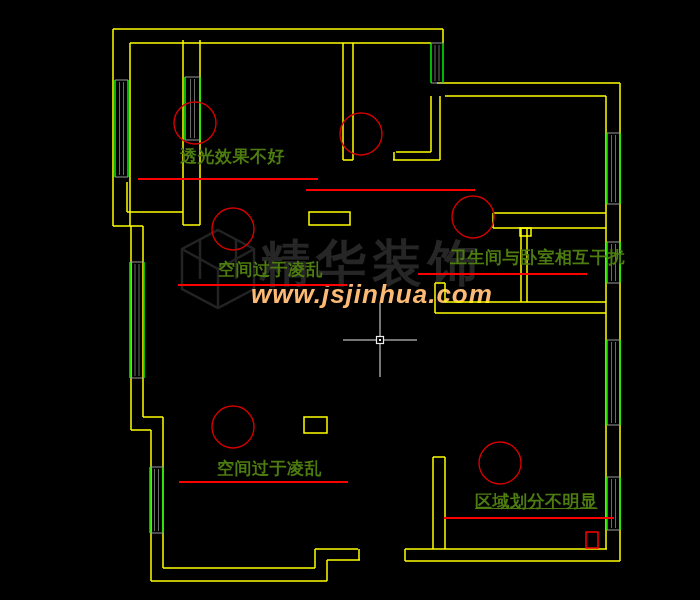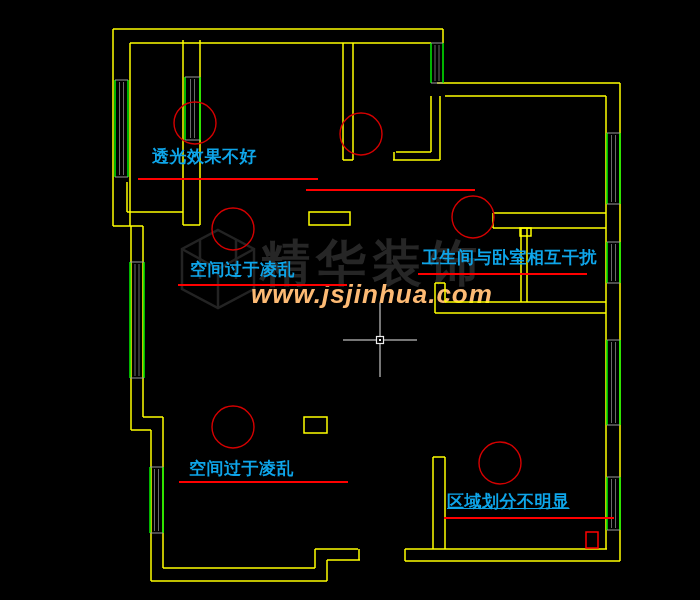--- a/index.html
+++ b/index.html
@@ -16,22 +16,22 @@
     font-family:"Liberation Serif", serif;white-space:nowrap;
   }
   .wm-url{
     position:absolute;left:251px;top:279px;
     font-size:26px;font-weight:bold;letter-spacing:1px;color:#fdba74;
     white-space:nowrap;
     font-style:italic;
   }
   .wm-logo{position:absolute;left:170px;top:227px;}
   .anno-label{
-    position:absolute;color:#0ea5e9;font-size:17px;font-weight:bold;
-    letter-spacing:0.5px;white-space:nowrap;line-height:19px;
+    position:absolute;color:#4d7c0f;font-size:17px;font-weight:bold;
+    letter-spacing:0.5px;white-space:nowrap;line-height:19px;margin-left:28px;
   }
 </style>
 </head>
 <body>
 
 <div id="stage">
 
   <div id="watermark-layer">
     <svg class="wm-logo" width="96" height="86">
       <g stroke="#232323" stroke-width="2.5" fill="none">

